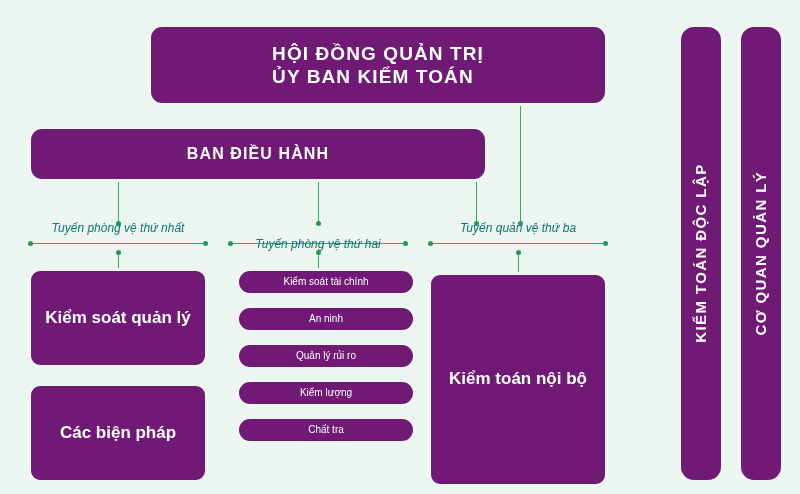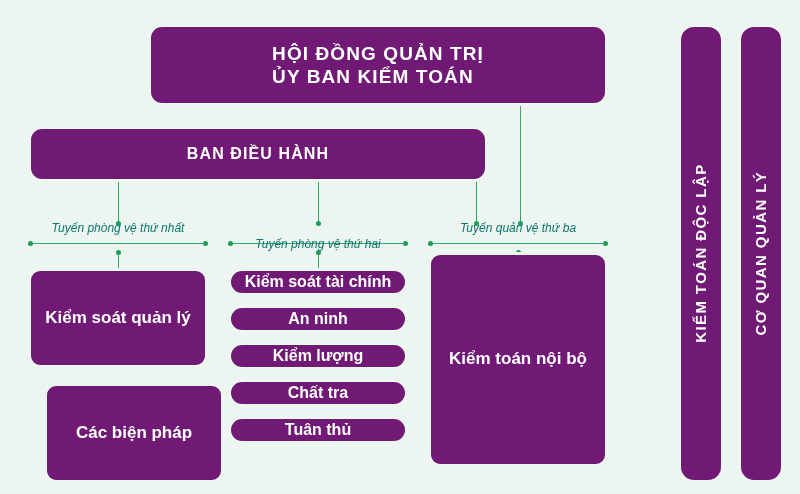--- a/index.html
+++ b/index.html
@@ -49,37 +49,37 @@
     left: 28px; top: 126px; width: 460px; height: 56px;
     font-size: 16px; font-weight: bold; letter-spacing: 1.1px;
     border-radius: 14px;
   }
 
   #box-mgmt-control {
     left: 28px; top: 268px; width: 180px; height: 100px;
     font-size: 17px; font-weight: bold;
   }
   #box-internal-measures {
-    left: 44px; top: 383px; width: 180px; height: 100px;
+    left: 28px; top: 383px; width: 180px; height: 100px;
     font-size: 17px; font-weight: bold;
   }
   #box-internal-audit {
-    left: 428px; top: 252px; width: 180px; height: 215px;
+    left: 428px; top: 272px; width: 180px; height: 215px;
     font-size: 17px; font-weight: bold;
   }
 
   .pill-col { position: absolute; left: 228px; top: 268px; width: 180px; }
   .pill-col .box.pill {
     position: relative;
-    left: 0;
+    left: 8px;
     width: 180px;
     height: 28px;
     margin-bottom: 9px;
-    font-size: 16px;
-    font-weight: bold;
+    font-size: 10px;
+    font-weight: normal;
   }
 
   #bar-independent-audit {
     left: 678px; top: 24px; width: 46px; height: 459px;
   }
   #bar-regulator {
     left: 738px; top: 24px; width: 46px; height: 459px;
   }
   .bar-label {
     transform: rotate(-90deg);
@@ -182,27 +182,27 @@
   </div>
 
   <div class="pill-col">
     <div class="box pill">
       <span>Kiểm soát tài chính</span>
     </div>
     <div class="box pill">
       <span>An ninh</span>
     </div>
     <div class="box pill">
+      <span>Quản lý rủi ro</span>
+    </div>
+    <div class="box pill">
       <span>Kiểm lượng</span>
     </div>
     <div class="box pill">
       <span>Chất tra</span>
-    </div>
-    <div class="box pill">
-      <span>Tuân thủ</span>
     </div>
   </div>
 
   <div class="box" id="box-internal-audit">
     <span>Kiểm toán nội bộ</span>
   </div>
 
   <div class="box bar" id="bar-independent-audit">
     <span class="bar-label">KIỂM TOÁN ĐỘC LẬP</span>
   </div>

